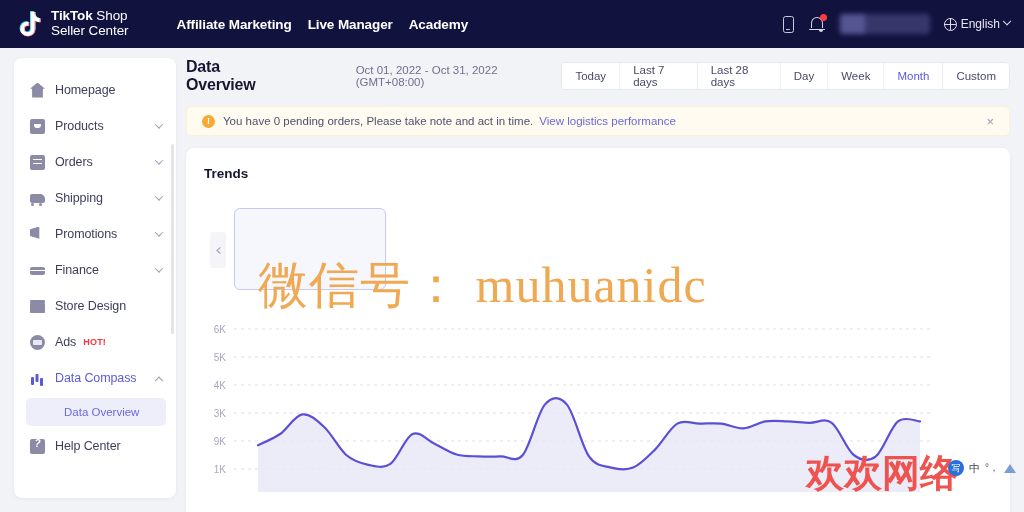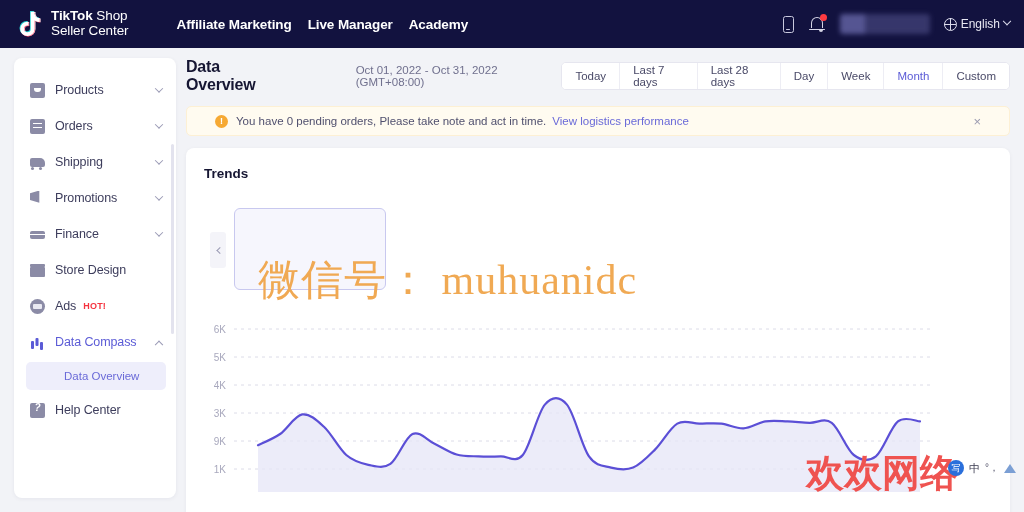--- a/index.html
+++ b/index.html
@@ -152,21 +152,21 @@
   }
   .seg-btn {
     padding: 0 13px; display: flex; align-items: center; font-size: 11.5px;
     color: #4a4a68; border-right: 1px solid #ededf4; cursor: pointer; background:#fff;
   }
   .seg-btn:last-child { border-right: none; }
   .seg-btn.active { color: #5b5bd6; }
 
   .banner {
     margin-top: 12px; height: 30px; background: #fffbf0; border: 1px solid #fdf0d4;
-    border-radius: 5px; display: flex; align-items: center; padding: 0 28px;
+    border-radius: 5px; display: flex; align-items: center; padding: 0 15px;
   }
   .warn-ico {
     width: 13px; height: 13px; border-radius: 50%; background: #f6a933;
     position: relative; flex: 0 0 13px; margin-right: 8px;
   }
   .warn-ico::after {
     content:"!"; position:absolute; inset:0; color:#fff; font-size:9px; font-weight:700;
     display:flex; align-items:center; justify-content:center;
   }
   .banner-text { font-size: 11.5px; color: #50506e; }
@@ -196,21 +196,21 @@
   }
 
   .chart { position: absolute; left: 0; right: 0; top: 174px; bottom: 0; }
   .ylab {
     position: absolute; left: 20px; font-size: 10px; color: #a8a8bd; width: 20px; text-align: right;
   }
 
   
   .wm-orange {
     position: absolute; left: 258px; top: 252px; z-index: 60;
-    font-family: "Liberation Serif", serif; font-size: 42px; color: #f0a953;
+    font-family: "Liberation Serif", serif; font-size: 50px; color: #f0a953;
     white-space: nowrap; letter-spacing: 1px; pointer-events: none;
   }
   .wm-red {
     position: absolute; left: 806px; top: 448px; z-index: 60;
     font-family: "Liberation Serif", serif; font-size: 38px; color: #ef5350;
     white-space: nowrap; pointer-events: none; font-weight: 700;
   }
   .ime-bar {
     position: absolute; left: 948px; top: 460px; z-index: 62;
     display: flex; align-items: center; gap: 5px;
@@ -258,20 +258,26 @@
     <div class="lang">
       <span class="globe"></span>
       <span>English</span>
       <span class="chev-d"></span>
     </div>
   </div>
 </div>
 
 <div class="sidebar">
 
+  <div class="sb-item">
+    <span class="sb-ico ic-home">
+        <i class="g"></i>
+      </span>
+    <span class="sb-label">Homepage</span>
+  </div>
 
   <div class="sb-item">
     <span class="sb-ico ic-products">
         <i class="g"></i>
       </span>
     <span class="sb-label">Products</span>
     <span class="sb-chev"></span>
   </div>
 
   <div class="sb-item">

